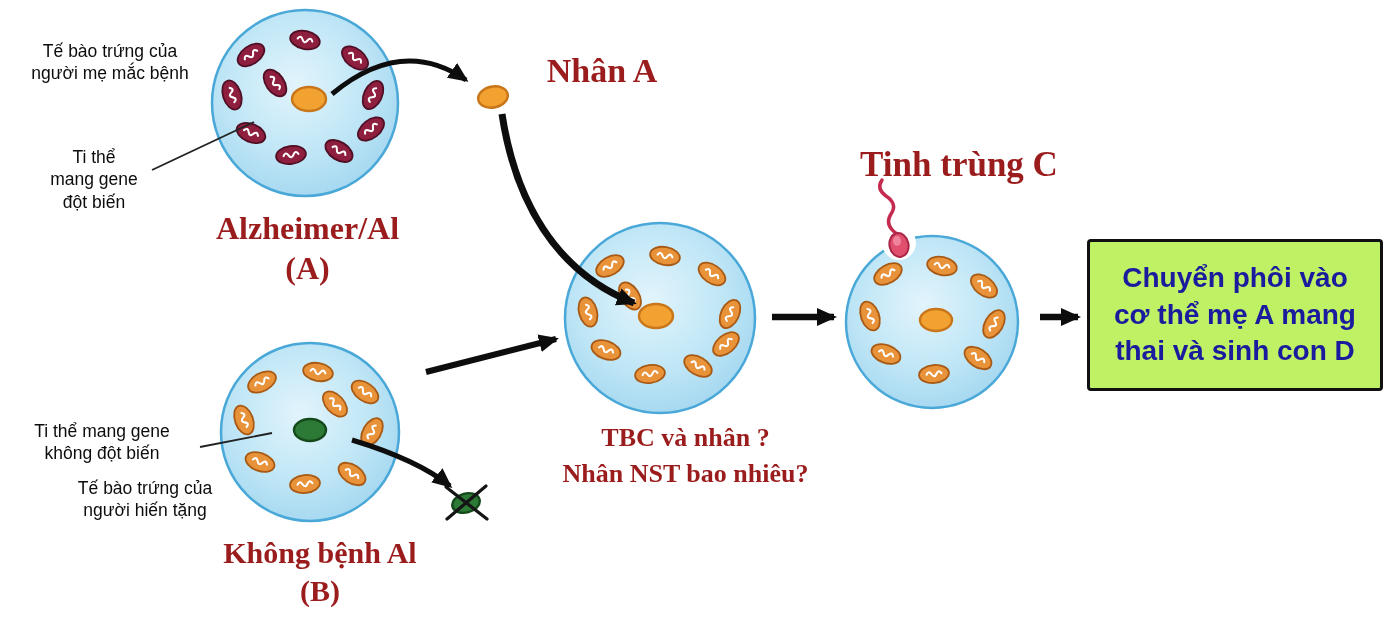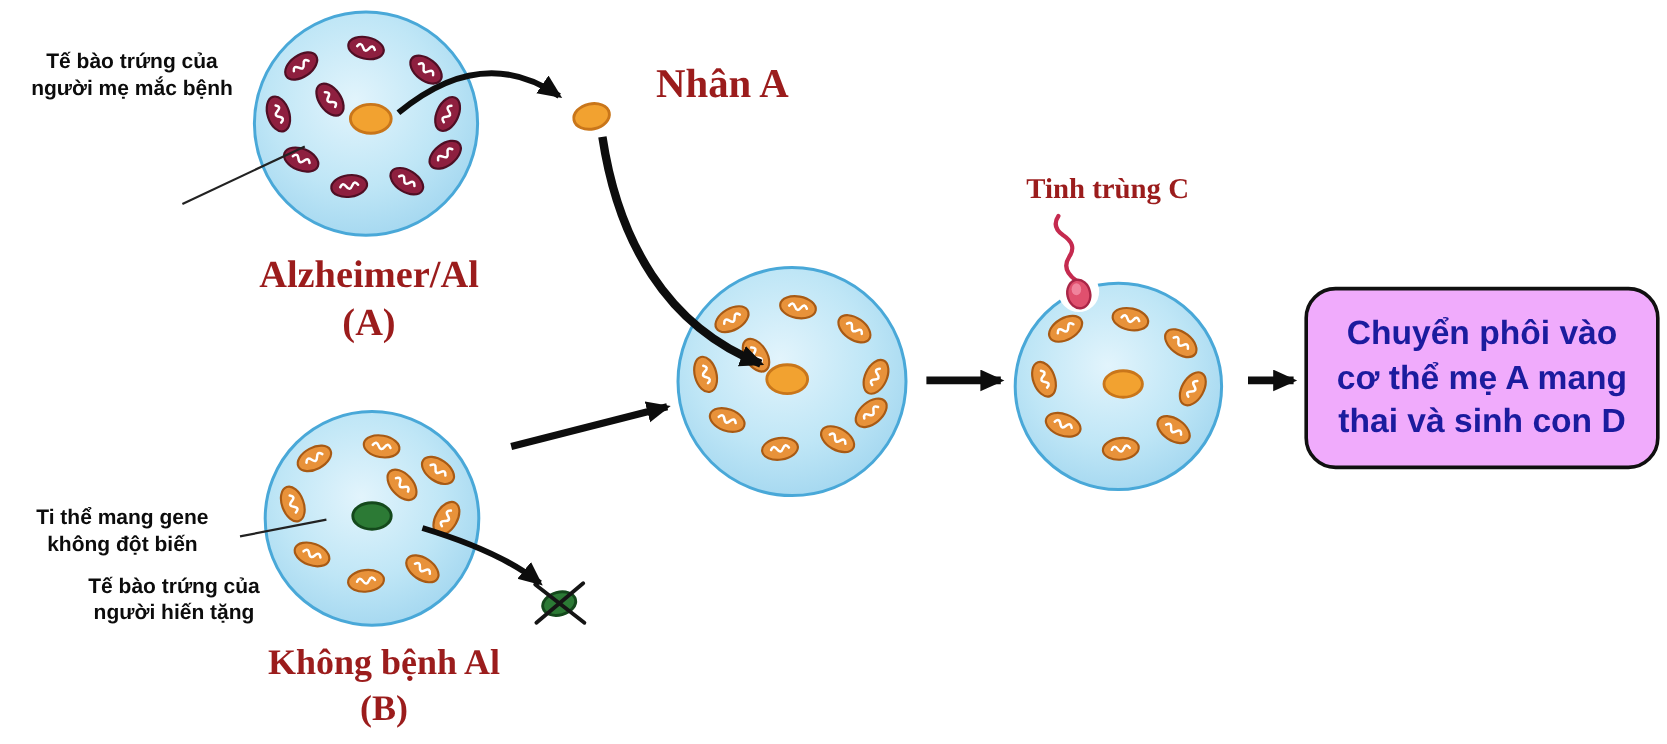--- a/index.html
+++ b/index.html
@@ -16,34 +16,34 @@
   .nucleus-green{fill:var(--nucleus-green,#2c7a35);stroke:#14491c;stroke-width:2.4}
   .arrow{fill:none;stroke:#0d0d0d}
   .pointer{stroke:#222;stroke-width:1.8}
   .xline{stroke:#151515;stroke-width:3.2;stroke-linecap:round}
   .sperm-tail{fill:none;stroke:#c52a4f;stroke-width:3.5;stroke-linecap:round}
   .sperm-head{fill:#e0506e;stroke:#a92647;stroke-width:2}
   .sperm-head-hl{fill:#f490a8;opacity:.8}
 
   
   .label{position:absolute;white-space:pre-line;text-align:center}
-  .black-label{font-weight:bold;font-size:17.5px;color:#0c0c0c;line-height:1.28}
+  .black-label{font-weight:normal;font-size:17.5px;color:#0c0c0c;line-height:1.28}
   .red-label{font-family:"Liberation Serif",serif;color:var(--dark-red-text,#9b1c1c);font-weight:bold;line-height:1.25}
   #lbl-mother{left:6px;top:40px;width:208px}
   #lbl-mito-a{left:24px;top:146px;width:140px}
   #lbl-alz{left:200px;top:208px;width:215px;font-size:32px}
   #lbl-nhan-a{left:512px;top:50px;width:180px;font-size:34px}
   #lbl-mito-b{left:2px;top:420px;width:200px}
   #lbl-donor{left:45px;top:477px;width:200px}
   #lbl-khong{left:210px;top:534px;width:220px;font-size:30px}
   #lbl-tbc{left:528px;top:420px;width:315px;font-size:26px;line-height:1.4}
-  #lbl-sperm{left:788px;top:143px;width:270px;font-size:24px}
+  #lbl-sperm{left:824px;top:143px;width:270px;font-size:35px}
 
   .result-box{position:absolute;left:1087px;top:239px;width:290px;height:146px;
-    border:3.5px solid #101010;border-radius:26px;background:#f0abfc;
+    border:3.5px solid #101010;border-radius:4px;background:#bef264;
     display:flex;align-items:center;justify-content:center;text-align:center;
     font-weight:bold;font-size:28px;line-height:1.32;
     color:var(--dark-blue-text,#1b1b9e);white-space:pre-line}
 </style>
 </head>
 <body>
 
 <div class="stage">
 
   <svg class="layer" viewBox="0 0 1389 620">
@@ -259,28 +259,33 @@
     <path class="arrow" stroke-width="5" marker-end="url(#arrowhead)" d="M 352,440 Q 418,460 450,486"></path>
     <path class="arrow" stroke-width="6.5" marker-end="url(#arrowhead)" d="M 772,317 L 834,317"></path>
     <path class="arrow" stroke-width="6.5" marker-end="url(#arrowhead)" d="M 1040,317 L 1078,317"></path>
 
     <line class="pointer" x1="152" y1="170" x2="254" y2="122"></line>
     <line class="pointer" x1="200" y1="447" x2="272" y2="433"></line>
   </svg>
 
   <div id="lbl-mother" class="label black-label">Tế bào trứng của
 người mẹ mắc bệnh</div>
+  <div id="lbl-mito-a" class="label black-label">Ti thể
+mang gene
+đột biến</div>
   <div id="lbl-alz" class="label red-label">Alzheimer/Al
 (A)</div>
   <div id="lbl-nhan-a" class="label red-label">Nhân A</div>
   <div id="lbl-mito-b" class="label black-label">Ti thể mang gene
 không đột biến</div>
   <div id="lbl-donor" class="label black-label">Tế bào trứng của
 người hiến tặng</div>
   <div id="lbl-khong" class="label red-label">Không bệnh Al
 (B)</div>
+  <div id="lbl-tbc" class="label red-label">TBC và nhân ?
+Nhân NST bao nhiêu?</div>
   <div id="lbl-sperm" class="label red-label">Tinh trùng C</div>
 
   <div class="result-box">Chuyển phôi vào
 cơ thể mẹ A mang
 thai và sinh con D</div>
 
 </div>
 
 </body></html>

